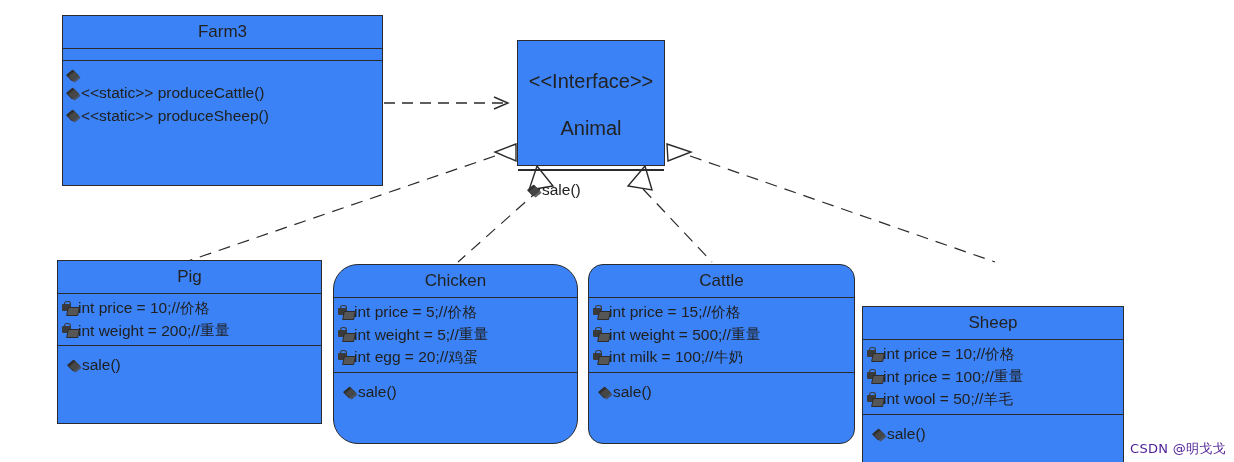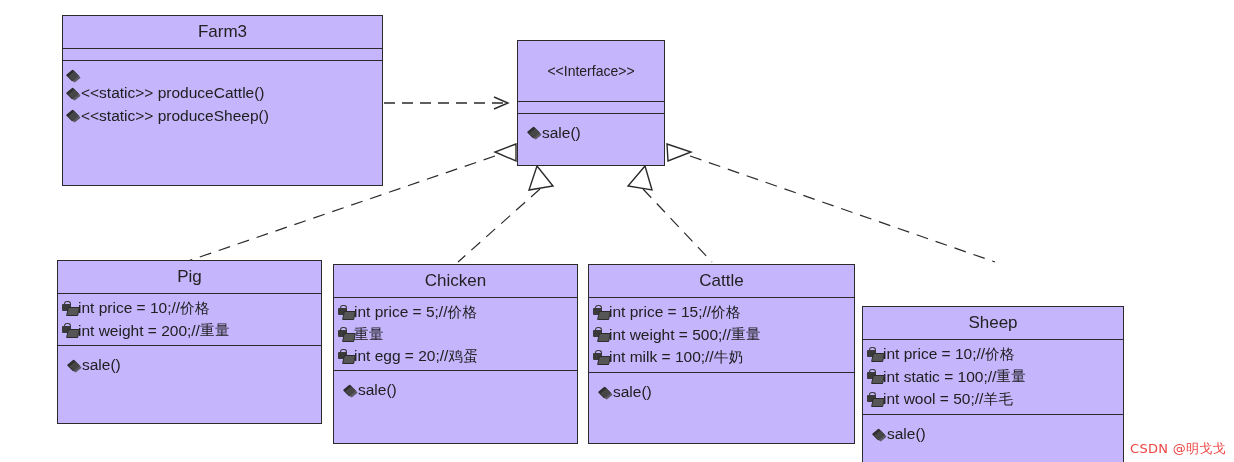--- a/index.html
+++ b/index.html
@@ -23,38 +23,38 @@
     left: 0;
     top: 0;
     width: 1234px;
     height: 462px;
     pointer-events: none;
   }
   .uml-class {
     position: absolute;
     box-sizing: border-box;
     border: 1px solid #2b2b2b;
-    background: #c4b5fd;
+    background: #3b82f6;
     display: flex;
     flex-direction: column;
   }
   .cls-title {
     box-sizing: border-box;
     text-align: center;
     font-size: 17px;
     line-height: 1;
     padding: 7px 4px 8px 4px;
     border-bottom: 1px solid #2b2b2b;
     color: #222;
     white-space: pre-line;
   }
   .cls-title.iface {
     padding: 5px 4px 5px 4px;
     line-height: 1.18;
-    font-size: 14px;
+    font-size: 20px;
   }
   .cls-attrs {
     box-sizing: border-box;
     border-bottom: 1px solid #2b2b2b;
     padding: 3px 4px 3px 4px;
   }
   .cls-attrs.empty {
     height: 12px;
     padding: 0;
   }
@@ -151,21 +151,21 @@
     font-weight: normal;
     font-family: "DejaVu Sans", sans-serif;
     font-size: 14.5px;
     letter-spacing: .5px;
   }
   .watermark {
     position: absolute;
     right: 8px;
     bottom: 4px;
     font-size: 13px;
-    color: #ef4444;
+    color: #4c1d95;
     font-family: "DejaVu Sans", sans-serif;
     letter-spacing: .3px;
   }
 </style>
 </head>
 <body>
 
 <div id="canvas">
 
   <svg class="edges" viewBox="0 0 1234 462">
@@ -210,20 +210,21 @@
       <div class="member">
         <span class="ico ico-method"></span>
         <span class="m-text">&lt;&lt;static&gt;&gt; produceSheep()</span>
       </div>
     </div>
   </div>
 
   <div class="uml-class" style="left:517px; top:40px; width:148px; height:126px;">
     <div class="cls-title iface">
       <div>&lt;&lt;Interface&gt;&gt;</div>
+      <div>Animal</div>
     </div>
     <div class="cls-attrs empty"></div>
     <div class="cls-ops">
       <div class="member op-row">
         <span class="ico ico-method"></span>
         <span class="m-text">sale()</span>
       </div>
     </div>
   </div>
 
@@ -250,59 +251,60 @@
       </div>
     </div>
     <div class="cls-ops">
       <div class="member op-row">
         <span class="ico ico-method"></span>
         <span class="m-text">sale()</span>
       </div>
     </div>
   </div>
 
-  <div class="uml-class" style="left:333px; top:264px; width:245px; height:180px;">
+  <div class="uml-class" style="left:333px; top:264px; width:245px; height:180px;border-radius:25px;">
     <div class="cls-title">Chicken</div>
     <div class="cls-attrs">
       <div class="member">
         <span class="ico ico-field">
             <span class="lock-shackle"></span>
             <span class="lock-body"></span>
             <span class="card"></span>
           </span>
         <span class="m-text">int price = 5;// </span>
         <span class="m-text cn">价格</span>
       </div>
       <div class="member">
         <span class="ico ico-field">
             <span class="lock-shackle"></span>
             <span class="lock-body"></span>
             <span class="card"></span>
           </span>
+        <span class="m-text">int weight = 5;// </span>
         <span class="m-text cn">重量</span>
       </div>
       <div class="member">
         <span class="ico ico-field">
             <span class="lock-shackle"></span>
             <span class="lock-body"></span>
             <span class="card"></span>
           </span>
         <span class="m-text">int egg = 20;// </span>
         <span class="m-text cn">鸡蛋</span>
       </div>
     </div>
     <div class="cls-ops">
       <div class="member op-row">
         <span class="ico ico-method"></span>
         <span class="m-text">sale()</span>
       </div>
     </div>
   </div>
 
-  <div class="uml-class" style="left:588px; top:264px; width:267px; height:180px;">
+  <div class="uml-class" style="left:588px; top:264px; width:267px; height:180px;border-radius:15px;">
     <div class="cls-title">Cattle</div>
     <div class="cls-attrs">
       <div class="member">
         <span class="ico ico-field">
             <span class="lock-shackle"></span>
             <span class="lock-body"></span>
             <span class="card"></span>
           </span>
         <span class="m-text">int price = 15;// </span>
         <span class="m-text cn">价格</span>
@@ -345,21 +347,21 @@
           </span>
         <span class="m-text">int price = 10;// </span>
         <span class="m-text cn">价格</span>
       </div>
       <div class="member">
         <span class="ico ico-field">
             <span class="lock-shackle"></span>
             <span class="lock-body"></span>
             <span class="card"></span>
           </span>
-        <span class="m-text">int static = 100;// </span>
+        <span class="m-text">int price = 100;// </span>
         <span class="m-text cn">重量</span>
       </div>
       <div class="member">
         <span class="ico ico-field">
             <span class="lock-shackle"></span>
             <span class="lock-body"></span>
             <span class="card"></span>
           </span>
         <span class="m-text">int wool = 50;// </span>
         <span class="m-text cn">羊毛</span>

